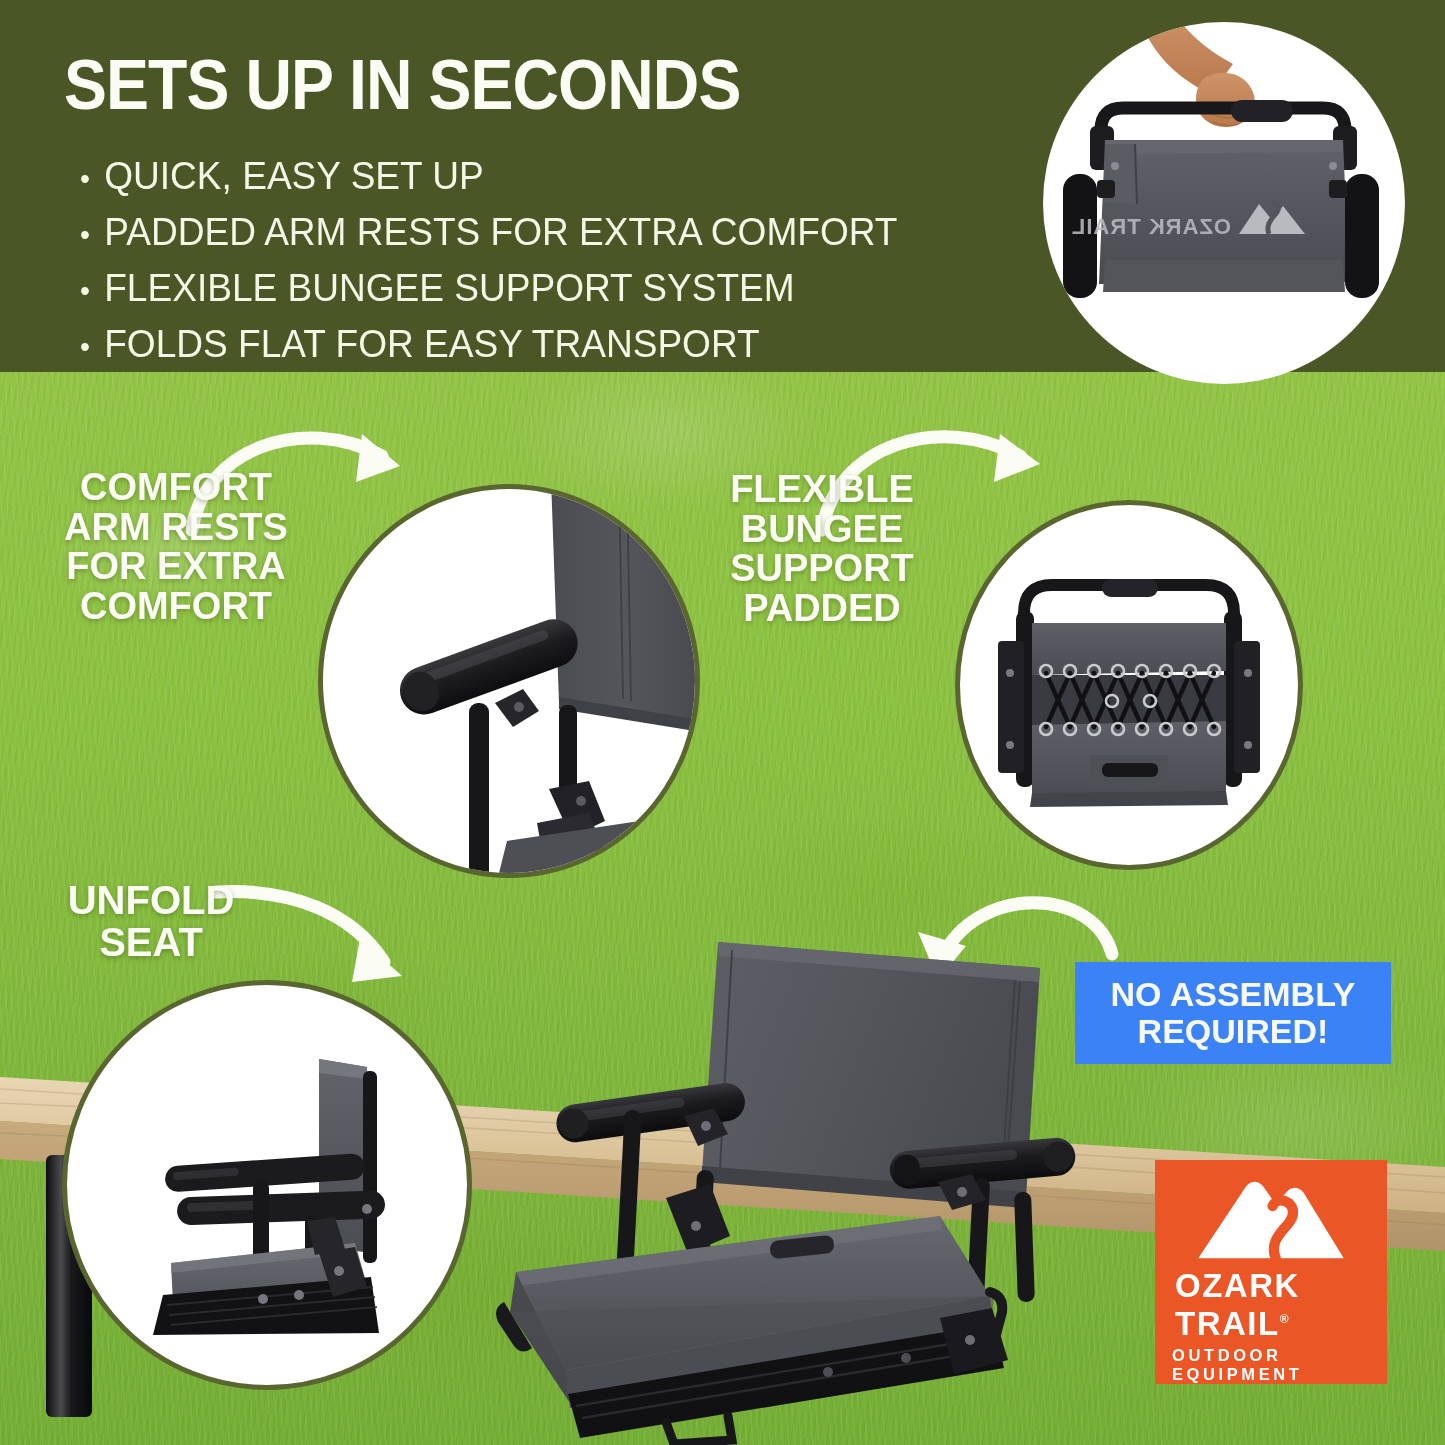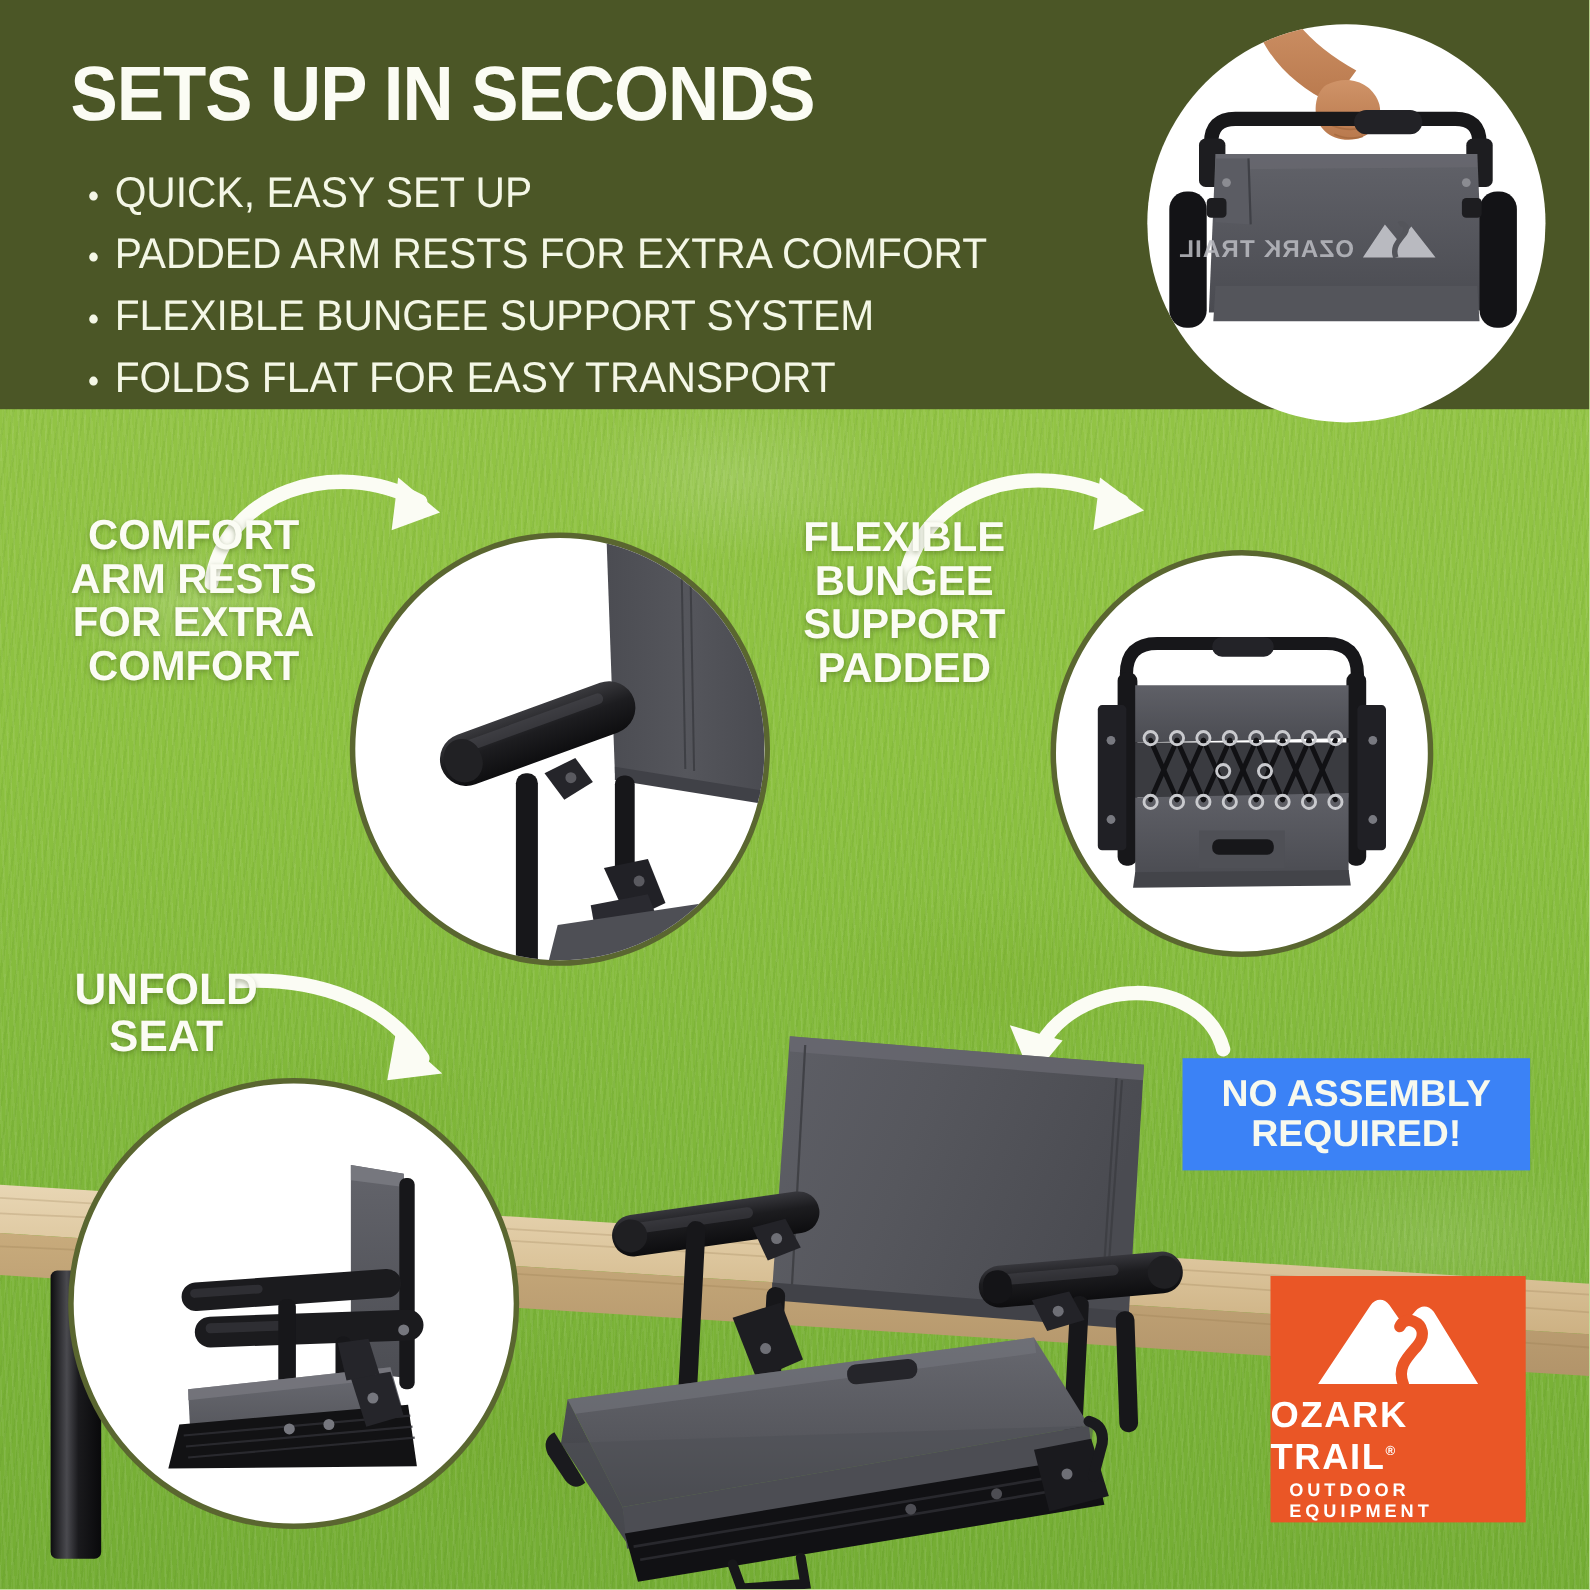--- a/index.html
+++ b/index.html
@@ -80,21 +80,21 @@
 
   
   .logo{
     position:absolute;background:#ea5626;
     display:flex;flex-direction:column;align-items:center;justify-content:flex-start;
   }
   .logo .mark{width:196px;height:110px;margin-top:16px;}
   .logo .lt1{
     color:#fff;font-size:33px;font-weight:bold;letter-spacing:1.5px;
     font-family:"Liberation Sans Narrow","Liberation Sans",sans-serif;
-    margin-top:4px;position:relative;
+    margin-top:4px;position:relative;margin-left:20px;
   }
   .logo .lt1 sup{font-size:12px;vertical-align:super;}
   .logo .lt2{
     color:#fff;font-size:16.5px;font-weight:bold;letter-spacing:3.6px;
     font-family:"Liberation Sans Narrow","Liberation Sans",sans-serif;margin-top:3px;padding-left:17px;
   }
 
   
   .plank{position:absolute;}
 </style>

